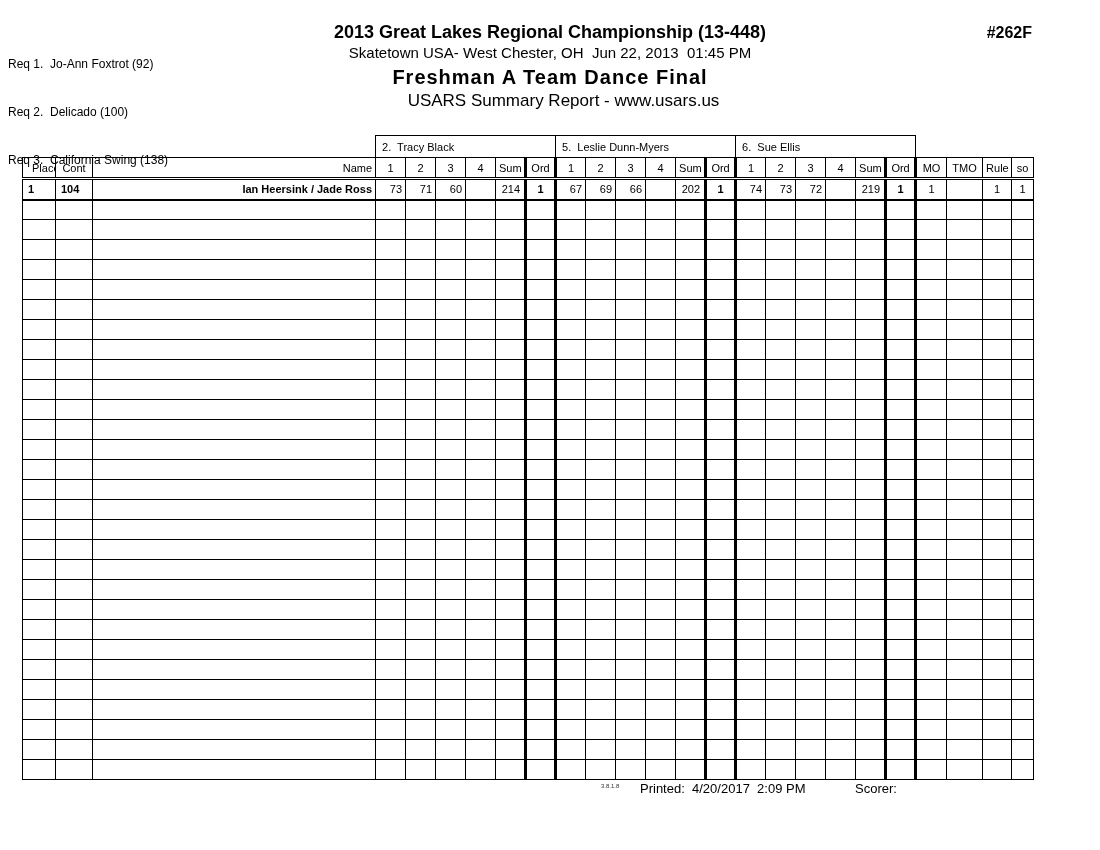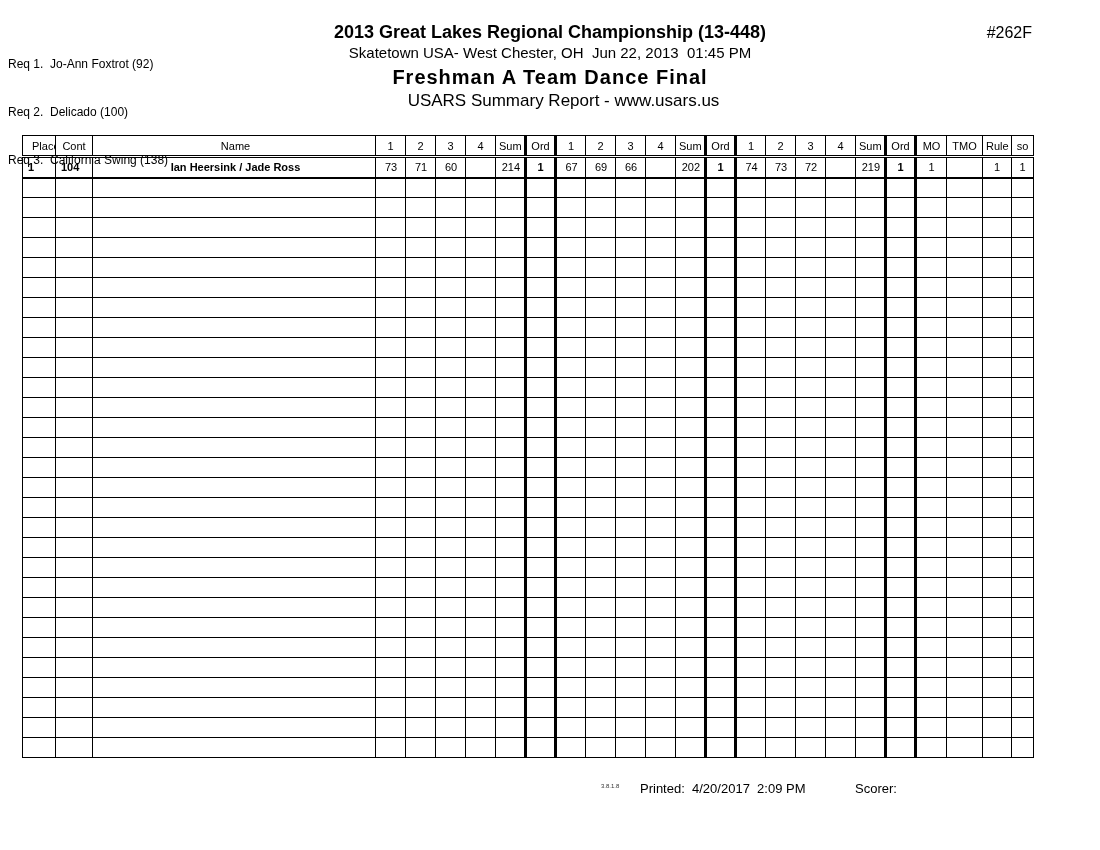--- a/index.html
+++ b/index.html
@@ -7,43 +7,43 @@
     width:1100px;height:850px;position:relative;overflow:hidden;
     font-family:"Liberation Sans",sans-serif;color:#000;
   }
   
   .req-list{position:absolute;left:8px;top:24px;font-size:12px;line-height:16px;white-space:pre;}
   .title-block{position:absolute;left:0;top:22px;width:1100px;text-align:center;}
   .title-main{font-size:18px;font-weight:bold;line-height:21px;white-space:pre;}
   .title-venue{font-size:15px;line-height:20px;white-space:pre;}
   .title-event{font-size:20px;font-weight:bold;letter-spacing:1px;line-height:25px;margin-top:2px;white-space:pre;}
   .title-report{font-size:17px;line-height:22px;white-space:pre;margin-left:27px;}
-  .doc-code{position:absolute;right:68px;top:24px;font-size:16px;font-weight:normal;}
+  .doc-code{position:absolute;right:68px;top:24px;font-size:16px;font-weight:bold;}
 
   
   .score-table{
     position:absolute;left:22px;top:135px;
     border-collapse:collapse;table-layout:fixed;width:1011px;
   }
   .score-table td,.score-table th{
     border:1px solid #000;font-size:11px;font-weight:normal;
     padding:0 3px;overflow:hidden;white-space:nowrap;height:20px;
     text-align:center;vertical-align:middle;box-sizing:border-box;
   }
   tr.band-row td{height:22px;}
   tr.band-row td.spacer{border:none;}
   tr.band-row td.judge-band{border:1px solid #000;text-align:left;padding-left:6px;white-space:pre;}
   tr.header-row th{border-bottom:3px double #000;height:21px;}
-  th.name-h,td.name-cell{text-align:center;padding-left:6px;}
+  th.name-h,td.name-cell{text-align:right;padding-left:6px;}
   th.place-h{padding:0 9px;}
   .ord{border-left:3px solid #000 !important;border-right:3px solid #000 !important;}
   tr.data-row td{border-bottom:2px solid #000;height:21px;}
   tr.data-row td.bold{font-weight:bold;}
   td.place-cell,td.cont-cell{text-align:left;padding-left:5px;}
-  td.score-cell{text-align:center;padding-left:4px;margin-left:18px;}
+  td.score-cell{text-align:right;padding-left:4px;margin-left:18px;}
   td.sum-cell{text-align:right;padding-right:4px;}
   tr.empty-row td{height:20px;}
 
   
   .footer-version{position:absolute;left:601px;top:783px;font-size:6px;color:#333;letter-spacing:0;}
   .footer-printed{position:absolute;left:640px;top:781px;font-size:13px;white-space:pre;}
   .footer-scorer{position:absolute;left:855px;top:781px;font-size:13px;white-space:pre;}
 </style>
 </head>
 <body>
@@ -85,20 +85,27 @@
       <col style="width:30px">
       <col style="width:30px">
       <col style="width:30px">
       <col style="width:30px">
     <col style="width:31px">
       <col style="width:36px">
       <col style="width:29px">
       <col style="width:22px">
   </colgroup>
   <tbody>
+    <tr class="band-row">
+      <td class="spacer" colspan="3"></td>
+      <td class="judge-band" colspan="6">2.  Tracy Black</td>
+      <td class="judge-band" colspan="6">5.  Leslie Dunn-Myers</td>
+      <td class="judge-band" colspan="6">6.  Sue Ellis</td>
+      <td class="spacer" colspan="4"></td>
+    </tr>
     <tr class="header-row">
       <th class="place-h">Place</th>
       <th>Cont</th>
       <th class="name-h">Name</th>
 
       <th>1</th>
       <th>2</th>
       <th>3</th>
       <th>4</th>
       <th>Sum</th>

